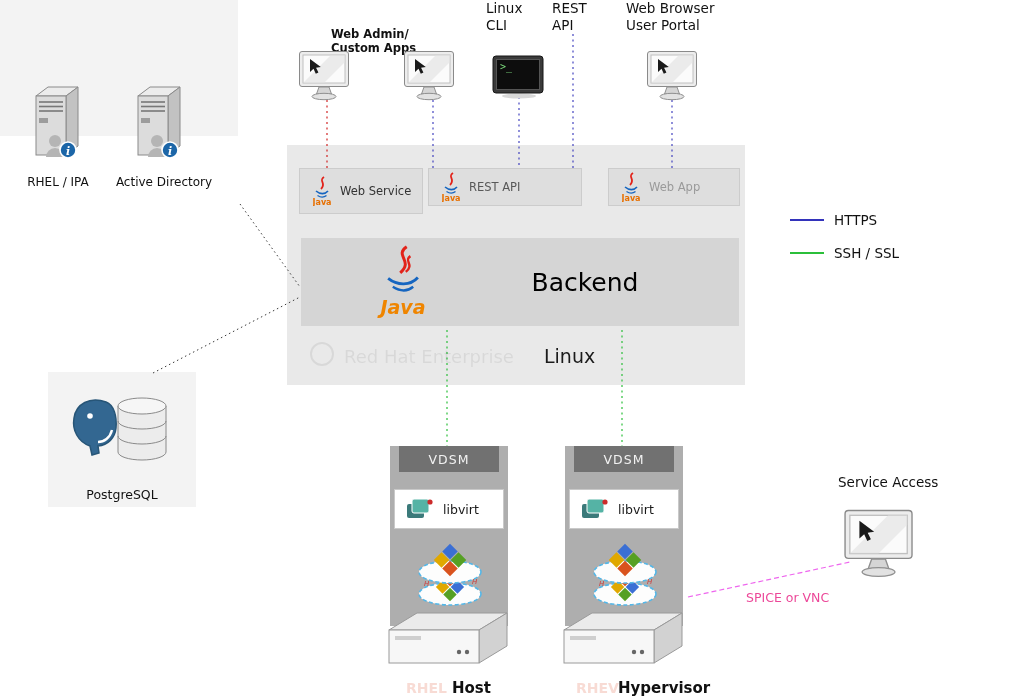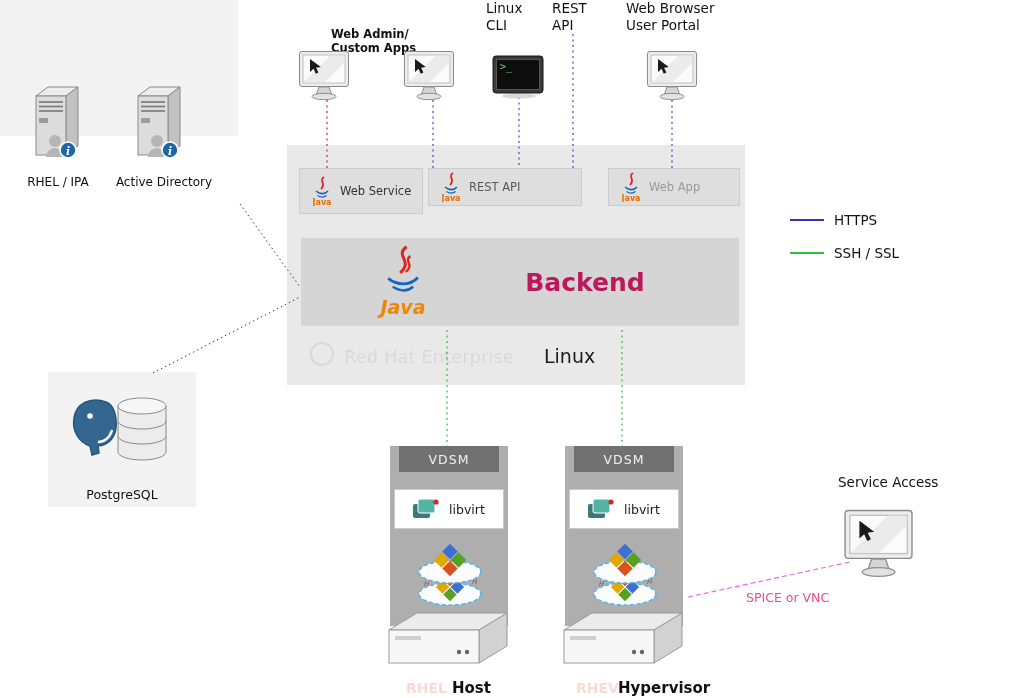--- a/index.html
+++ b/index.html
@@ -10,32 +10,32 @@
   .panel { background:#f3f3f3; }
   .svgfull { position:absolute; left:0; top:0; width:1024px; height:698px; pointer-events:none; }
   .toplabel { font-size:13.5px; line-height:17px; font-weight:500; color:#111; white-space:nowrap; }
   .toplabel.small { font-size:11.5px; line-height:13.5px; font-weight:700;margin-top:25px; }
   .idlabel { font-size:12px; text-align:center; color:#111; white-space:nowrap; }
   .container-mid { background:#e9e9e9; }
   .service-box { background:#dedede; border:1px solid #cccccc; display:flex; align-items:center; gap:9px; padding-left:13px; }
   .service-label { font-size:11.5px; white-space:nowrap; }
   .svc-0 { color:#333; } .svc-1 { color:#585858; } .svc-2 { color:#9a9a9a; }
   .backend-box { background:#d5d5d5; }
-  .backend-title { display:flex; align-items:center; justify-content:center; font-size:25px; color:#be185d; font-weight:700; }
+  .backend-title { display:flex; align-items:center; justify-content:center; font-size:25px; color:#000000; font-weight:400; }
   .java-word { font-size:19px; font-weight:700; font-style:italic; color:#ef8500; text-align:center; }
   .linux-label { font-size:19px; color:#1b1b1b; }
   .watermark-text { font-size:18px; color:rgba(0,0,0,0.07); white-space:nowrap; }
   .watermark-circle { width:24px; height:24px; border:2px solid rgba(0,0,0,0.07); border-radius:50%; }
   .legend-row { display:flex; align-items:center; }
   .legend-swatch { width:34px; border-top:2px solid #000; margin-right:10px; }
   .legend-label { font-size:13.5px; color:#111; white-space:nowrap; }
   .host-col { background:#aeaeae; }
   .vdsm-bar { background:#717171; color:#f2f2f2; font-size:12.5px; letter-spacing:1px;
               display:flex; align-items:center; justify-content:center; }
-  .libvirt-box { background:#ffffff; border:1px solid #c9c9c9; display:flex; align-items:center; gap:8px; padding-left:16px; }
+  .libvirt-box { background:#ffffff; border:1px solid #c9c9c9; display:flex; align-items:center; gap:8px; padding-left:10px; }
   .libvirt-label { font-size:12.5px; color:#1a1a1a; }
   .host-label { font-size:15px; font-weight:600; color:#111; white-space:nowrap; }
   .host-faded { font-size:14px; font-weight:700; color:rgba(224,92,58,0.22); white-space:nowrap; }
   .console-label { font-size:13.5px; font-weight:500; color:#111; white-space:nowrap; }
   .proto-label { font-size:12.5px; color:#ec4899; white-space:nowrap; }
 </style>
 </head>
 <body>
 
 <div class="canvas">

